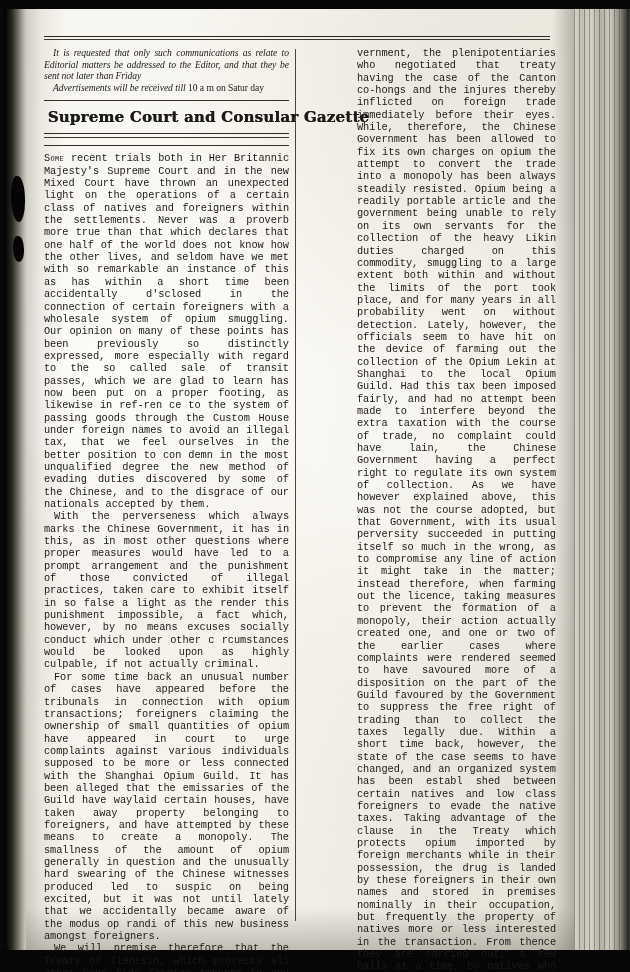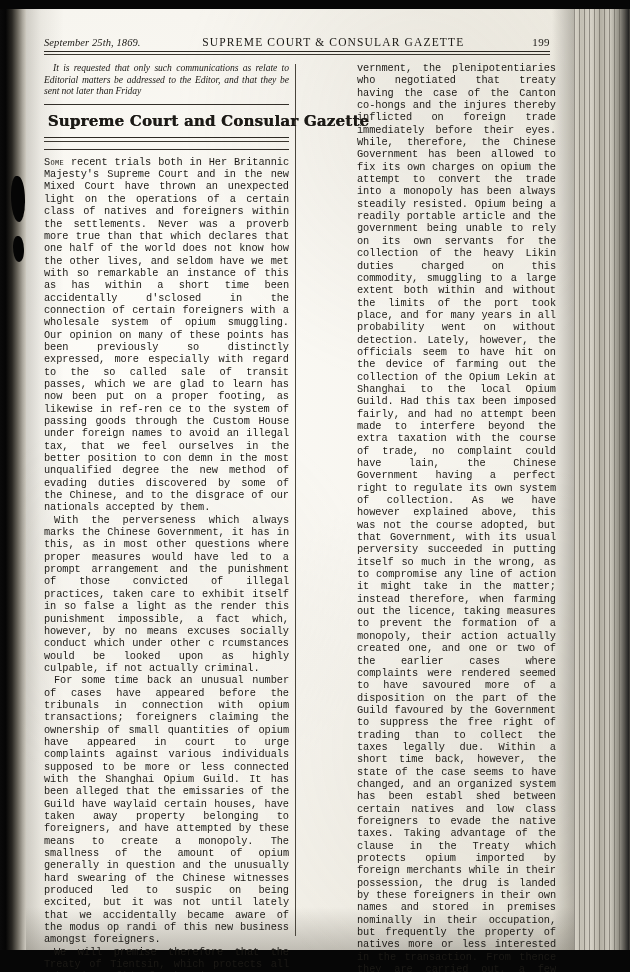--- a/index.html
+++ b/index.html
@@ -254,34 +254,30 @@
 </style>
 </head>
 <body>
 
 <div id="scan">
 
   <div class="leaf"></div>
 
   <div class="page">
 
-    <div class="running-head">
-      <span class="rh-date">September 25th, 1869.</span>
-      <span class="rh-title">SUPREME COURT &amp; CONSULAR GAZETTE</span>
-      <span class="rh-folio">199</span>
-    </div>
     <div class="rule-double"></div>
 
     <div class="columns">
       <div class="col-divider"></div>
 
       <div class="col col-left">
 
         <div class="notice">
           <p class="indent">It is requested that only such communications as relate to Editorial matters be addressed to the Editor, and that they be sent not later than Friday</p>
+          <p class="indent"><span>Advertisements will be received till </span><span class="roman">10 a m on Satur day</span></p>
         </div>
 
         <div class="rule-solid"></div>
 
         <div class="masthead">Supreme Court and Consular Gazette</div>
 
         <div class="rule-pair"></div>
 
 
         <div class="rule-solid"></div>

